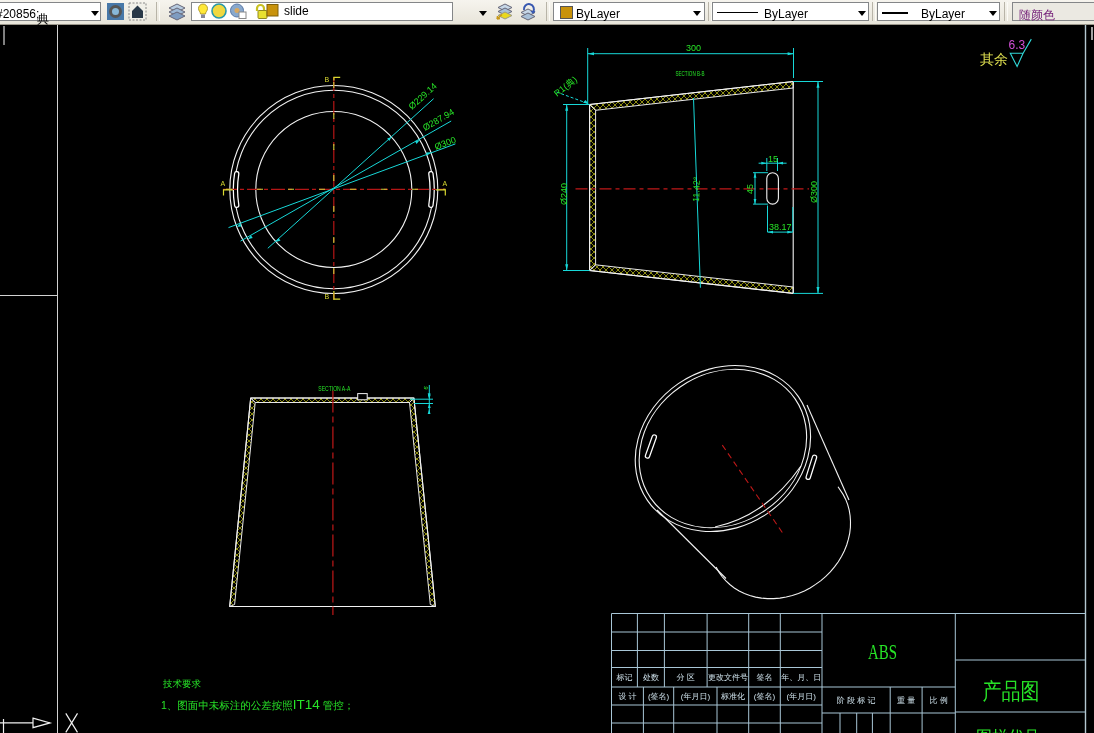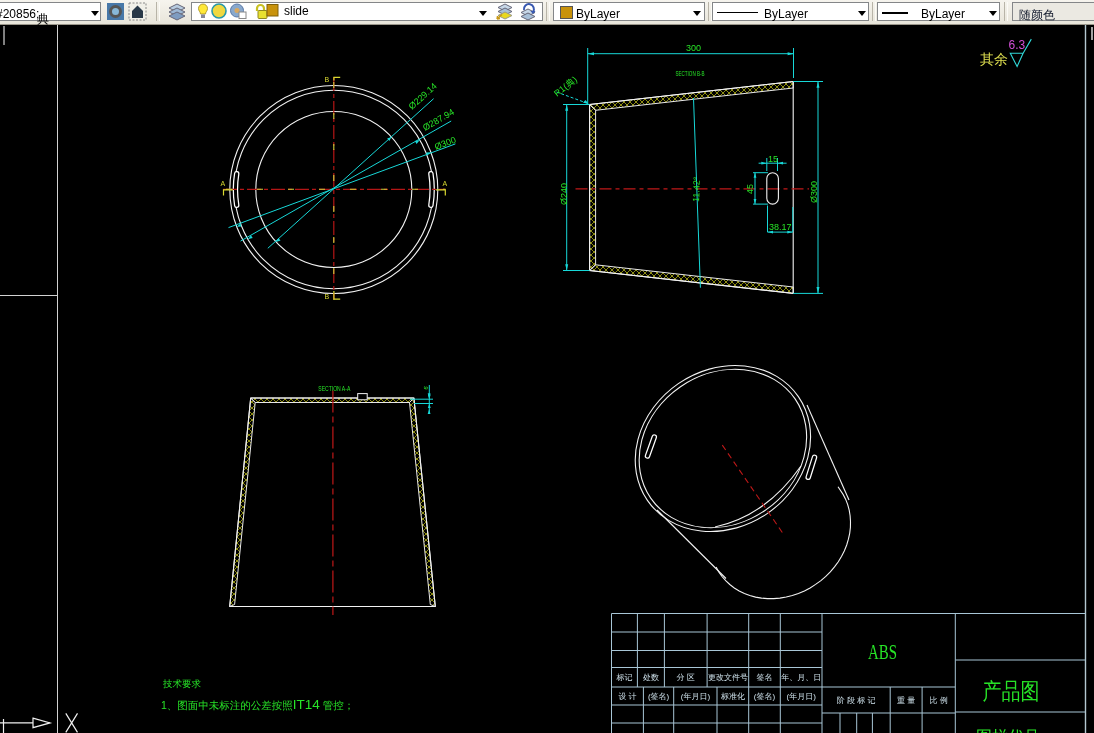--- a/index.html
+++ b/index.html
@@ -285,21 +285,21 @@
           <path d="M4,9 L9.5,3.5 L15,9 L15,16 L4,16 Z" fill="#283848"></path>
         </svg></div>
 <div class="sep" style="left:156px;"></div>
 <div class="tbtn" style="left:167px;"><svg width="20" height="20">
           <g>
             <path d="M10,2 L18,6 L10,10 L2,6 Z" fill="#b8cce0" stroke="#667"></path>
             <path d="M10,6 L18,10 L10,14 L2,10 Z" fill="#9db8d4" stroke="#667"></path>
             <path d="M10,10 L18,14 L10,18 L2,14 Z" fill="#7e9cc0" stroke="#667"></path>
           </g>
         </svg></div>
-<div class="dd" style="left:191px;width:352px;">
+<div class="dd" style="left:191px;width:262px;">
 <svg width="300" height="17" style="position:absolute;left:1px;top:0px">
 <g>
 <path d="M10,1 a4.5,4.5 0 0 1 4.5,4.5 c0,2.5-2,3.5-2,5.5 h-5 c0-2-2-3-2-5.5 A4.5,4.5 0 0 1 10,1 Z" fill="#ffe838" stroke="#a08820" stroke-width="0.8"></path>
 <rect x="8" y="11.5" width="4" height="3.5" fill="#889"></rect>
 <circle cx="26" cy="8" r="7" fill="#f0d840" stroke="#2898a8" stroke-width="1.6"></circle>
 <circle cx="44" cy="7.5" r="6.5" fill="#88a8cc" stroke="#5878a8"></circle>
 <circle cx="44" cy="7.5" r="2.5" fill="#d8a860"></circle>
 <rect x="46" y="9" width="7" height="6.5" fill="#fff" stroke="#888"></rect>
 <path d="M64,8 v-2.5 a3.5,3.5 0 0 1 7,0 V8" fill="none" stroke="#c8c020" stroke-width="2.2"></path>
 <rect x="65" y="7.5" width="9" height="8" rx="1" fill="#e8e030" stroke="#908820"></rect>
@@ -334,16 +334,16 @@
 <span class="arr" style="left:145px;top:8px;"></span>
 </div>
 <div class="sep" style="left:872px;"></div>
 <div class="dd" style="left:877px;width:123px;">
 <span style="position:absolute;left:4px;top:9px;width:26px;height:2px;background:#000;"></span>
 <span class="ddtext" style="left:43px;">ByLayer</span>
 <span class="arr" style="left:111px;top:8px;"></span>
 </div>
 <div class="sep" style="left:1004px;"></div>
 <div class="dd" style="left:1012px;width:90px;background:#ebe9e2;">
-<span class="ddtext" style="left:6px;color:#0f172a;">随颜色</span>
+<span class="ddtext" style="left:6px;color:#701a75;">随颜色</span>
 </div>
 </div>
 </div>
 
 </body></html>

